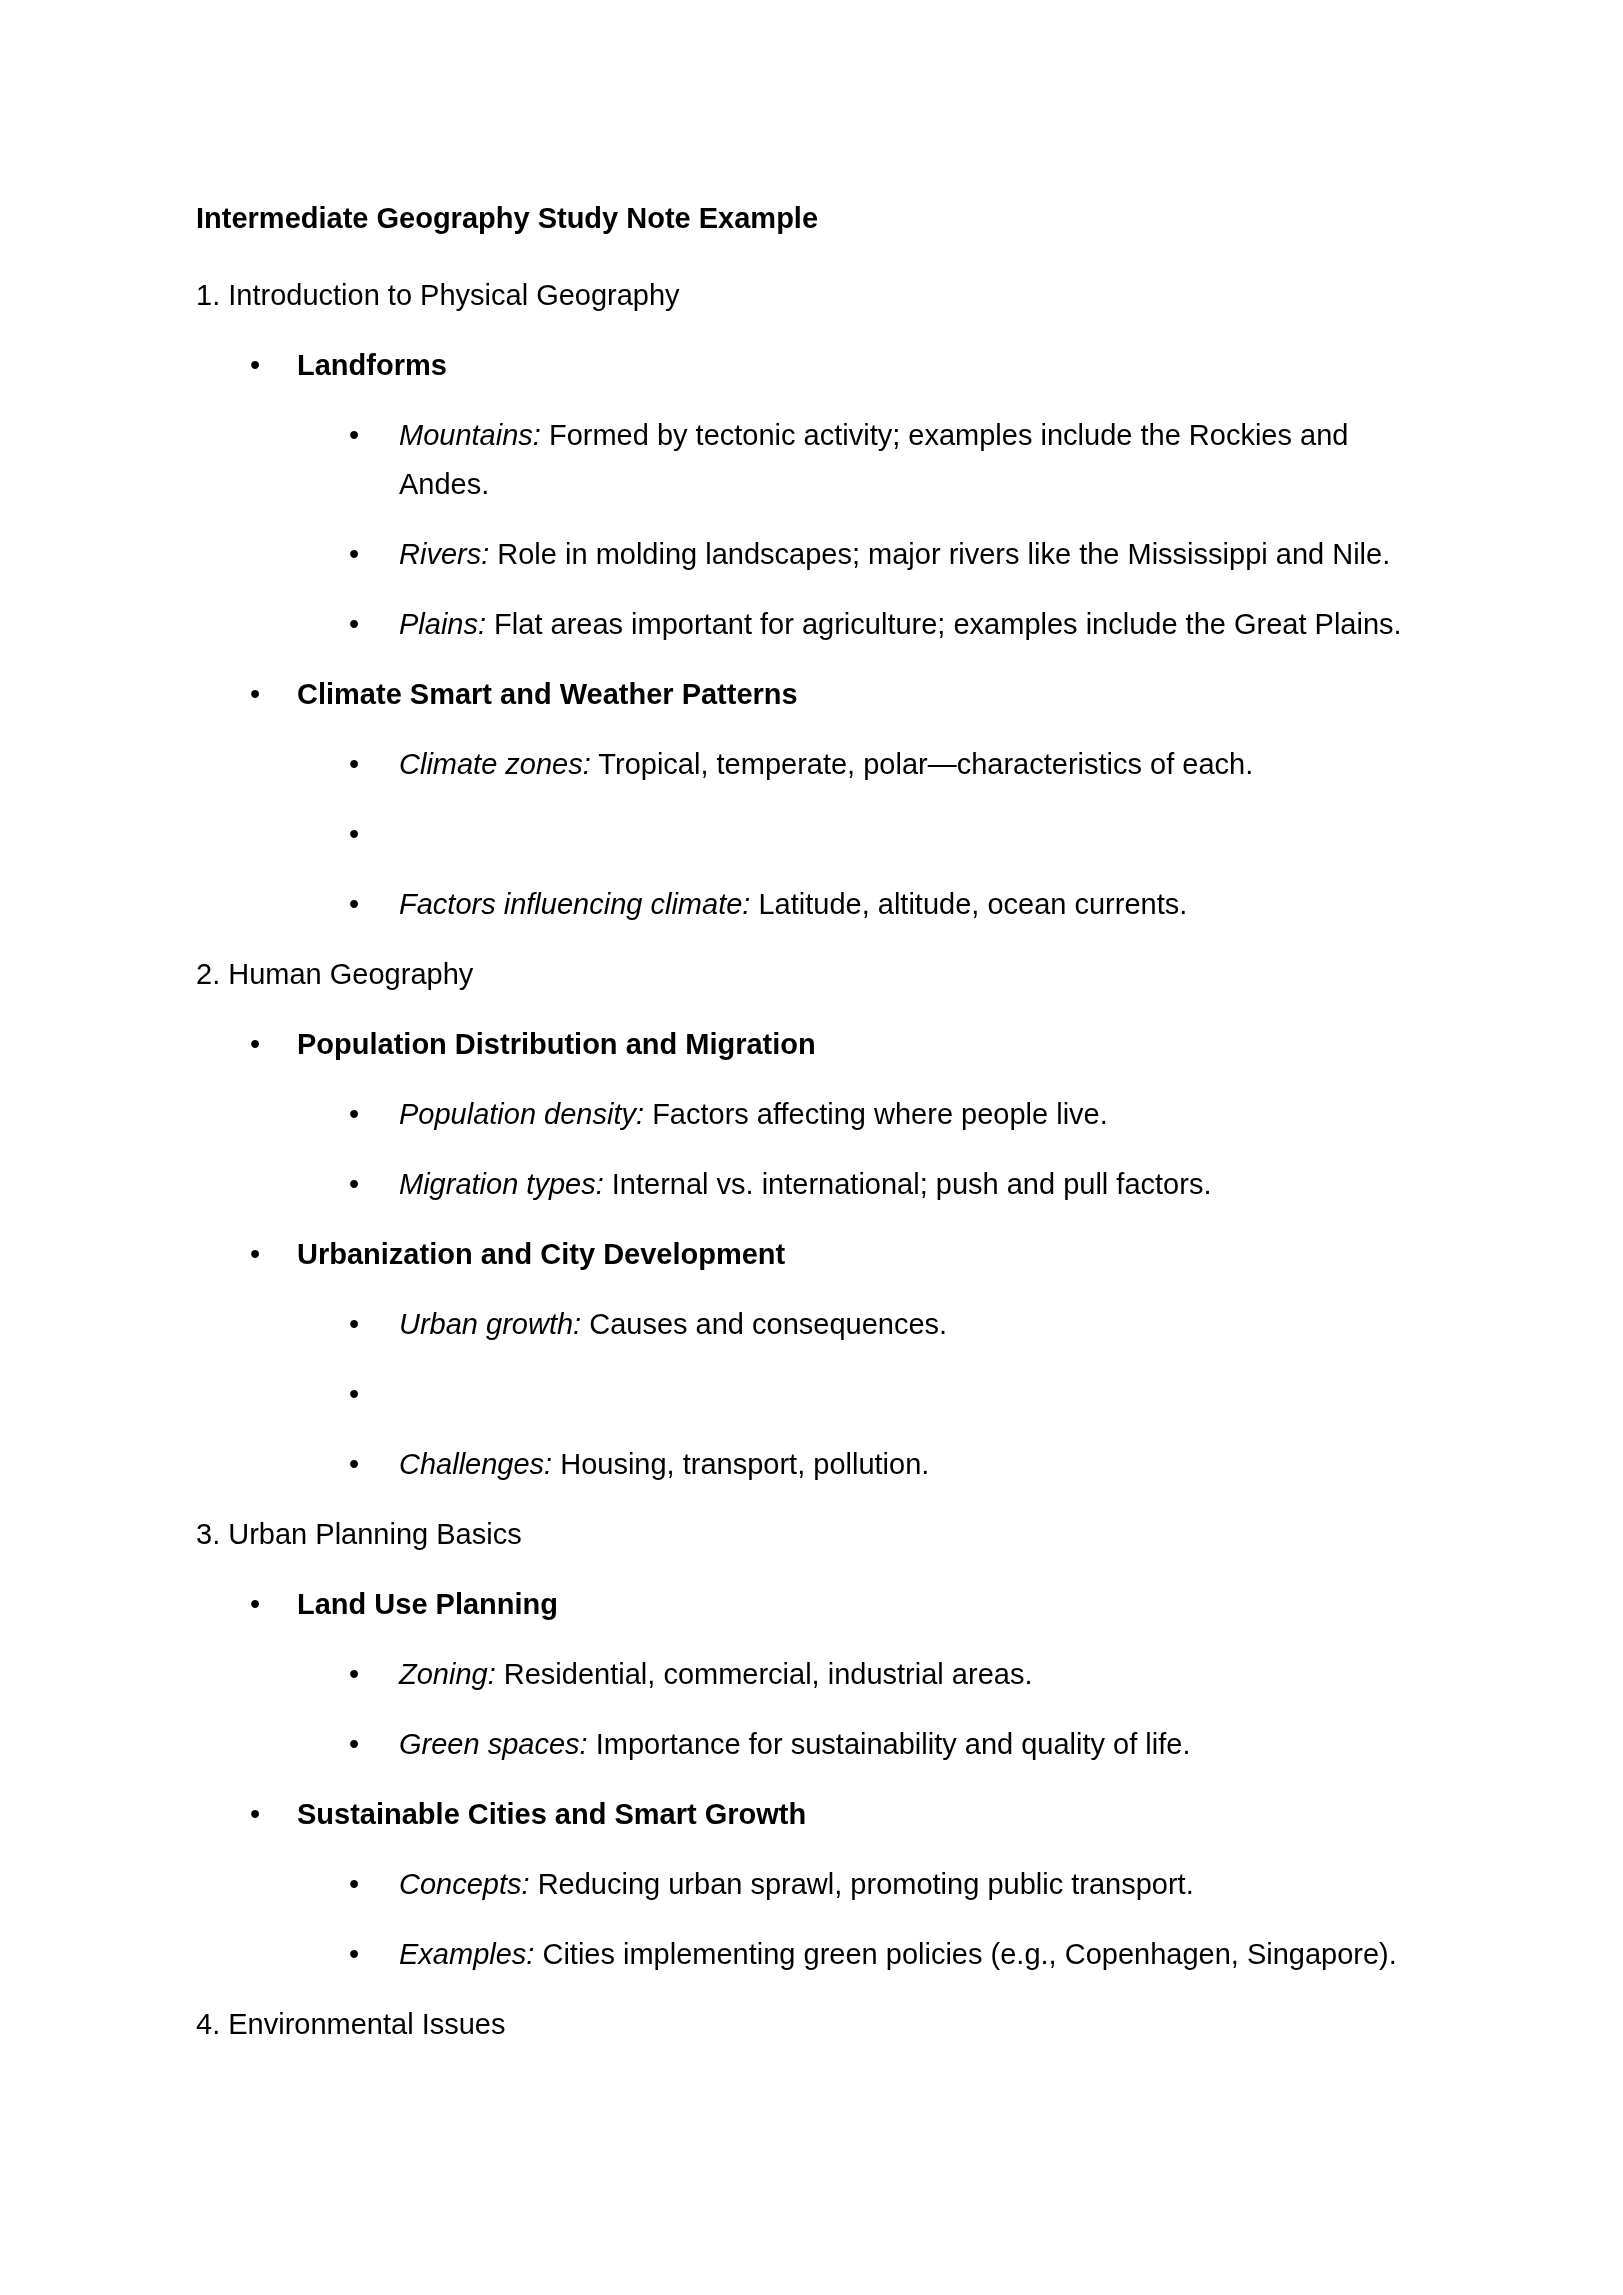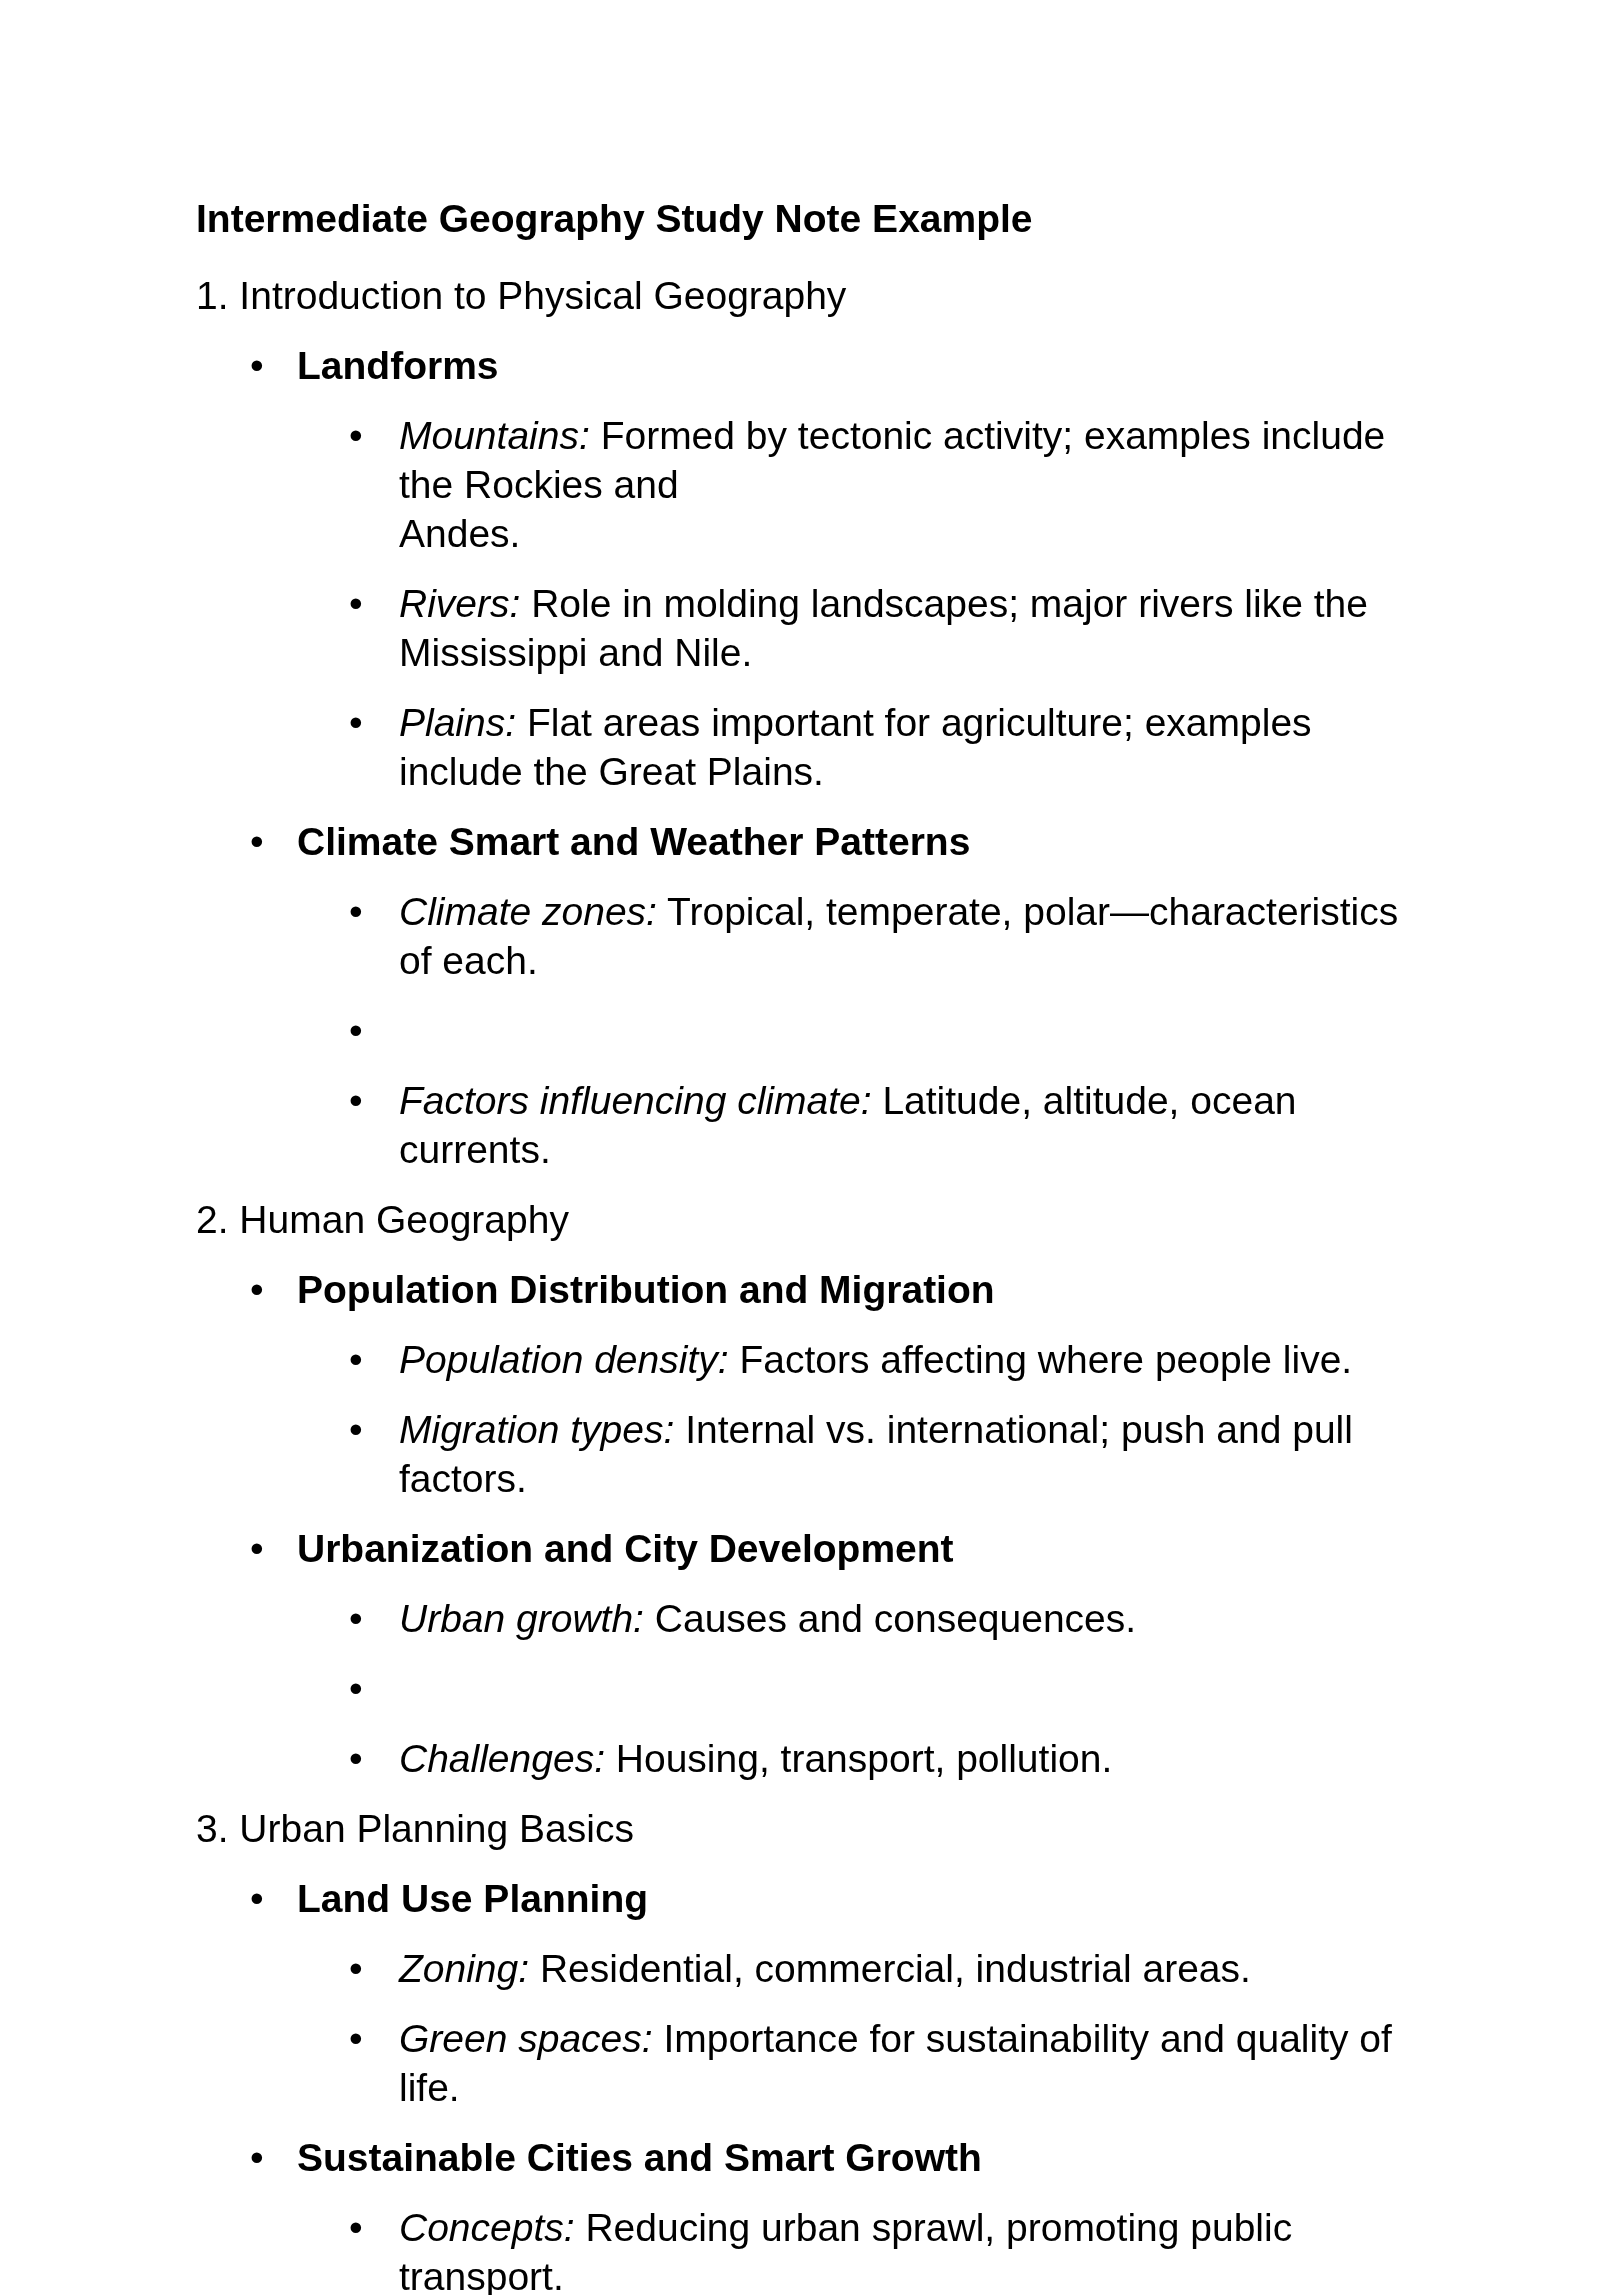--- a/index.html
+++ b/index.html
@@ -4,21 +4,21 @@
 <style>
   html, body { margin: 0; padding: 0; background: #ffffff; }
   .page {
     position: relative;
     width: 1623px;
     height: 2295px;
     box-sizing: border-box;
     background: #ffffff;
     color: #000000;
     font-family: "Liberation Sans", sans-serif;
-    font-size: 39px;
+    font-size: 29px;
     line-height: 49px;
     padding: 194px 183px 0 196px;
     overflow: hidden;
   }
   .para { margin: 0 0 21px 0; }
   .title { font-weight: bold; margin-bottom: 27.5px; }
   .heading { font-weight: normal; }
   .li1 { display: flex; padding-left: 54px; }
   .li1 .bullet { flex: none; width: 47px; }
   .li1 .label { font-weight: bold; flex: 1; }
@@ -147,18 +147,20 @@
   </div>
 
   <div class="para li2">
     <span class="bullet">•</span>
     <span class="body"><i class="lead">Concepts:</i>
       <span>Reducing urban sprawl, promoting public transport.</span></span>
   </div>
 
   <div class="para li2">
     <span class="bullet">•</span>
+    <span class="body"><i class="lead">Examples:</i>
+      <span>Cities implementing green policies (e.g., Copenhagen, Singapore).</span></span>
   </div>
 
   <p class="para heading">4. Environmental Issues</p>
 
 </div>
 
 
 </body></html>

